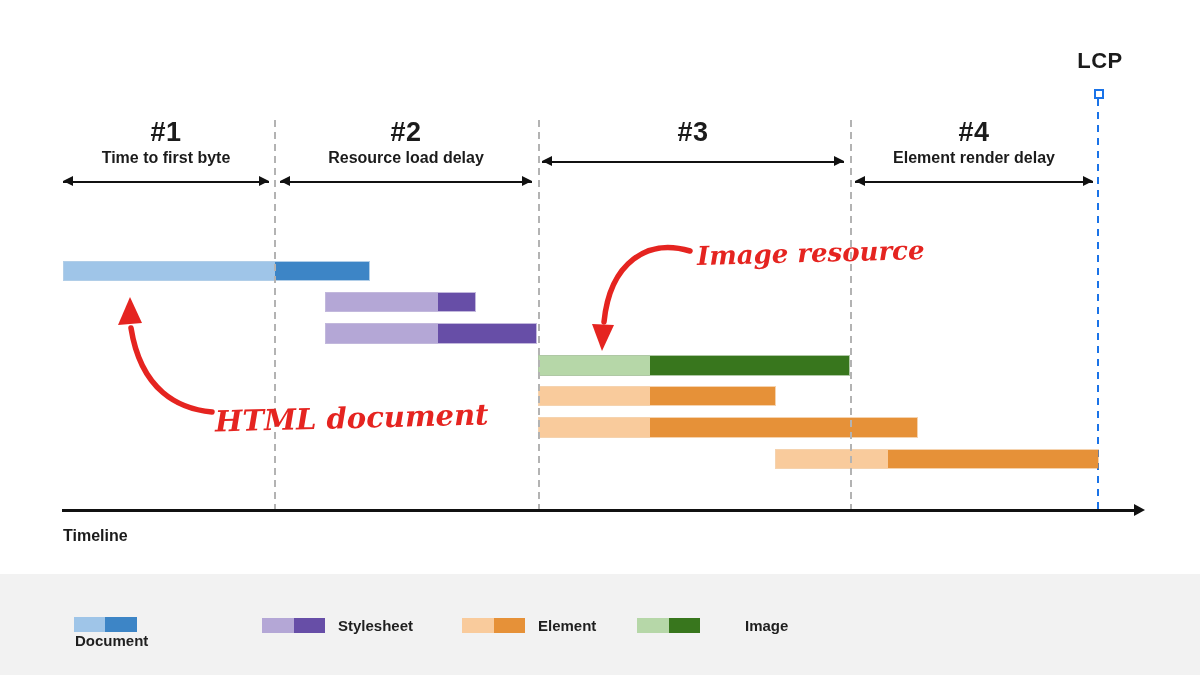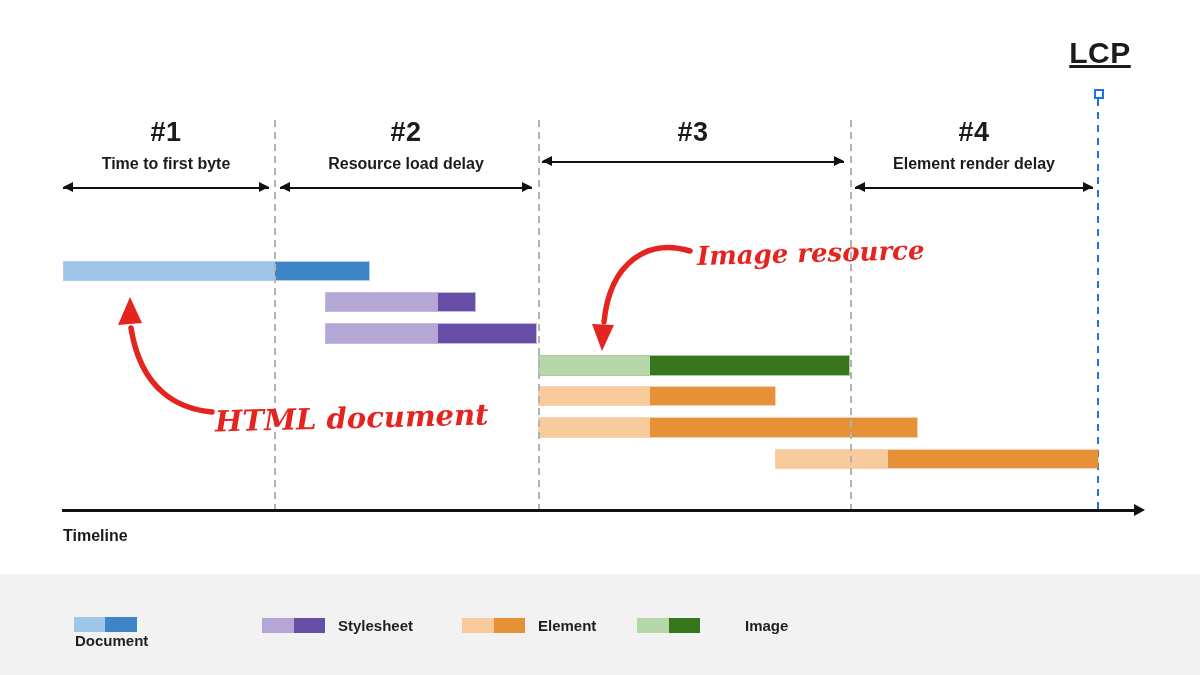--- a/index.html
+++ b/index.html
@@ -3,34 +3,34 @@
 <meta charset="utf-8">
 <style>
   html,body{margin:0;padding:0;background:#fff;}
   #canvas{
     position:relative;width:1200px;height:675px;overflow:hidden;
     font-family:"Liberation Sans",sans-serif;color:#1b1b1b;background:#fff;
   }
   
   .phase{position:absolute;top:116px;text-align:center;}
   .phase-num{display:block;font-size:27px;font-weight:700;line-height:32px;letter-spacing:.5px;}
-  .phase-label{display:block;font-size:16px;font-weight:700;line-height:20px;margin-top:6px;}
+  .phase-label{display:block;font-size:16px;font-weight:700;line-height:20px;margin-top:0;}
   .p1{left:63px;width:206px;}
   .p2{left:280px;width:252px;}
   .p3{left:542px;width:302px;}
   .p4{left:855px;width:238px;}
   .dbl-arrow{position:relative;height:2.4px;background:#111;margin-top:13px;}
   .dbl-arrow::before,.dbl-arrow::after{content:"";position:absolute;top:-4.6px;width:0;height:0;border-style:solid;}
   .dbl-arrow::before{left:0;border-width:5.8px 10px 5.8px 0;border-color:transparent #111 transparent transparent;}
   .dbl-arrow::after{right:0;border-width:5.8px 0 5.8px 10px;border-color:transparent transparent transparent #111;}
   
   .vsep{position:absolute;width:2px;background:repeating-linear-gradient(to bottom,var(--gray) 0 7px,transparent 7px 12px);}
   .lcp-line{position:absolute;width:2.4px;background:repeating-linear-gradient(to bottom,var(--blue) 0 7px,transparent 7px 13px);}
   .lcp-marker{position:absolute;width:6px;height:6px;background:#fff;border:2.2px solid var(--blue);}
-  .lcp-title{position:absolute;left:1056px;top:36px;width:88px;text-align:center;font-size:30px;font-weight:700;letter-spacing:.5px;text-decoration:underline;}
+  .lcp-title{position:absolute;left:1056px;top:48px;width:88px;text-align:center;font-size:22px;font-weight:700;letter-spacing:.5px;}
   
   .bar{position:absolute;display:flex;border:1px solid;box-sizing:border-box;}
   .bar>div{height:100%;}
   
   .axis{position:absolute;left:62px;top:509px;width:1072px;height:2.6px;background:#111;}
   .axis::after{content:"";position:absolute;right:-11px;top:-4.8px;border-style:solid;border-width:6px 0 6px 11px;border-color:transparent transparent transparent #111;}
   .axis-label{position:absolute;left:63px;top:527px;font-size:16px;font-weight:700;}
   
   .hand{position:absolute;color:var(--red);font-family:"DejaVu Serif",serif;font-style:italic;font-weight:700;white-space:nowrap;transform:rotate(-1.5deg);}
   .hand-html{left:215px;top:401px;font-size:29px;}

